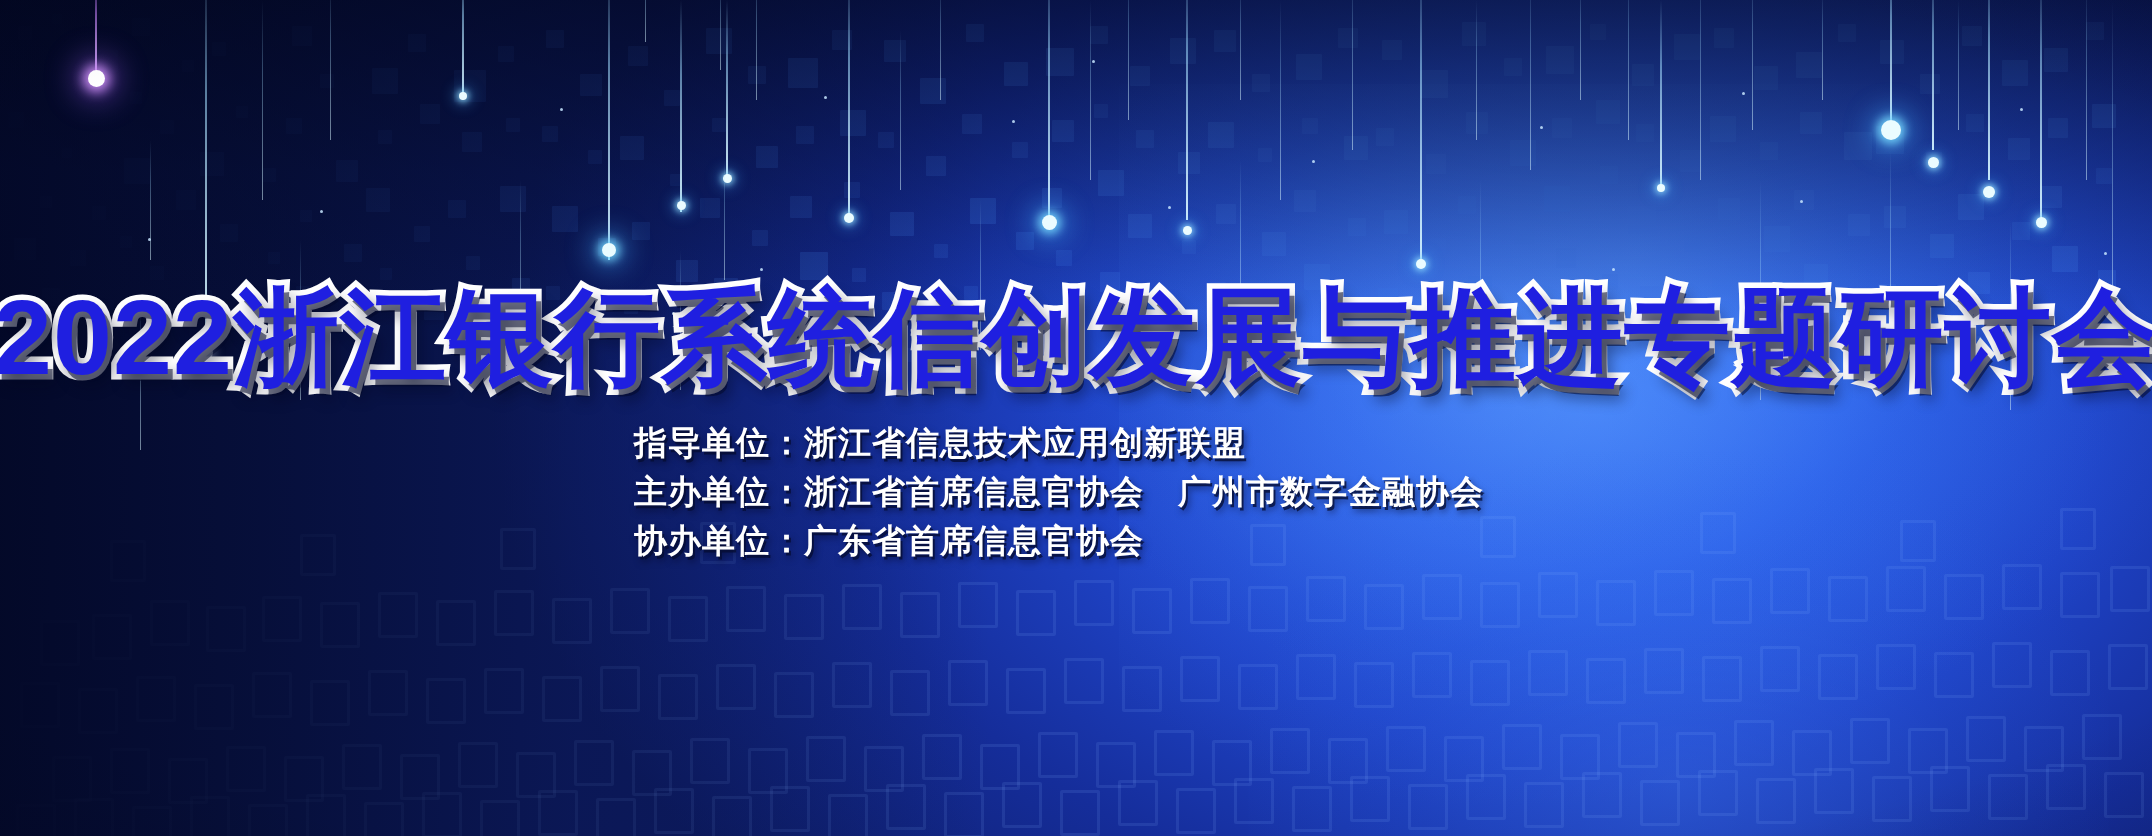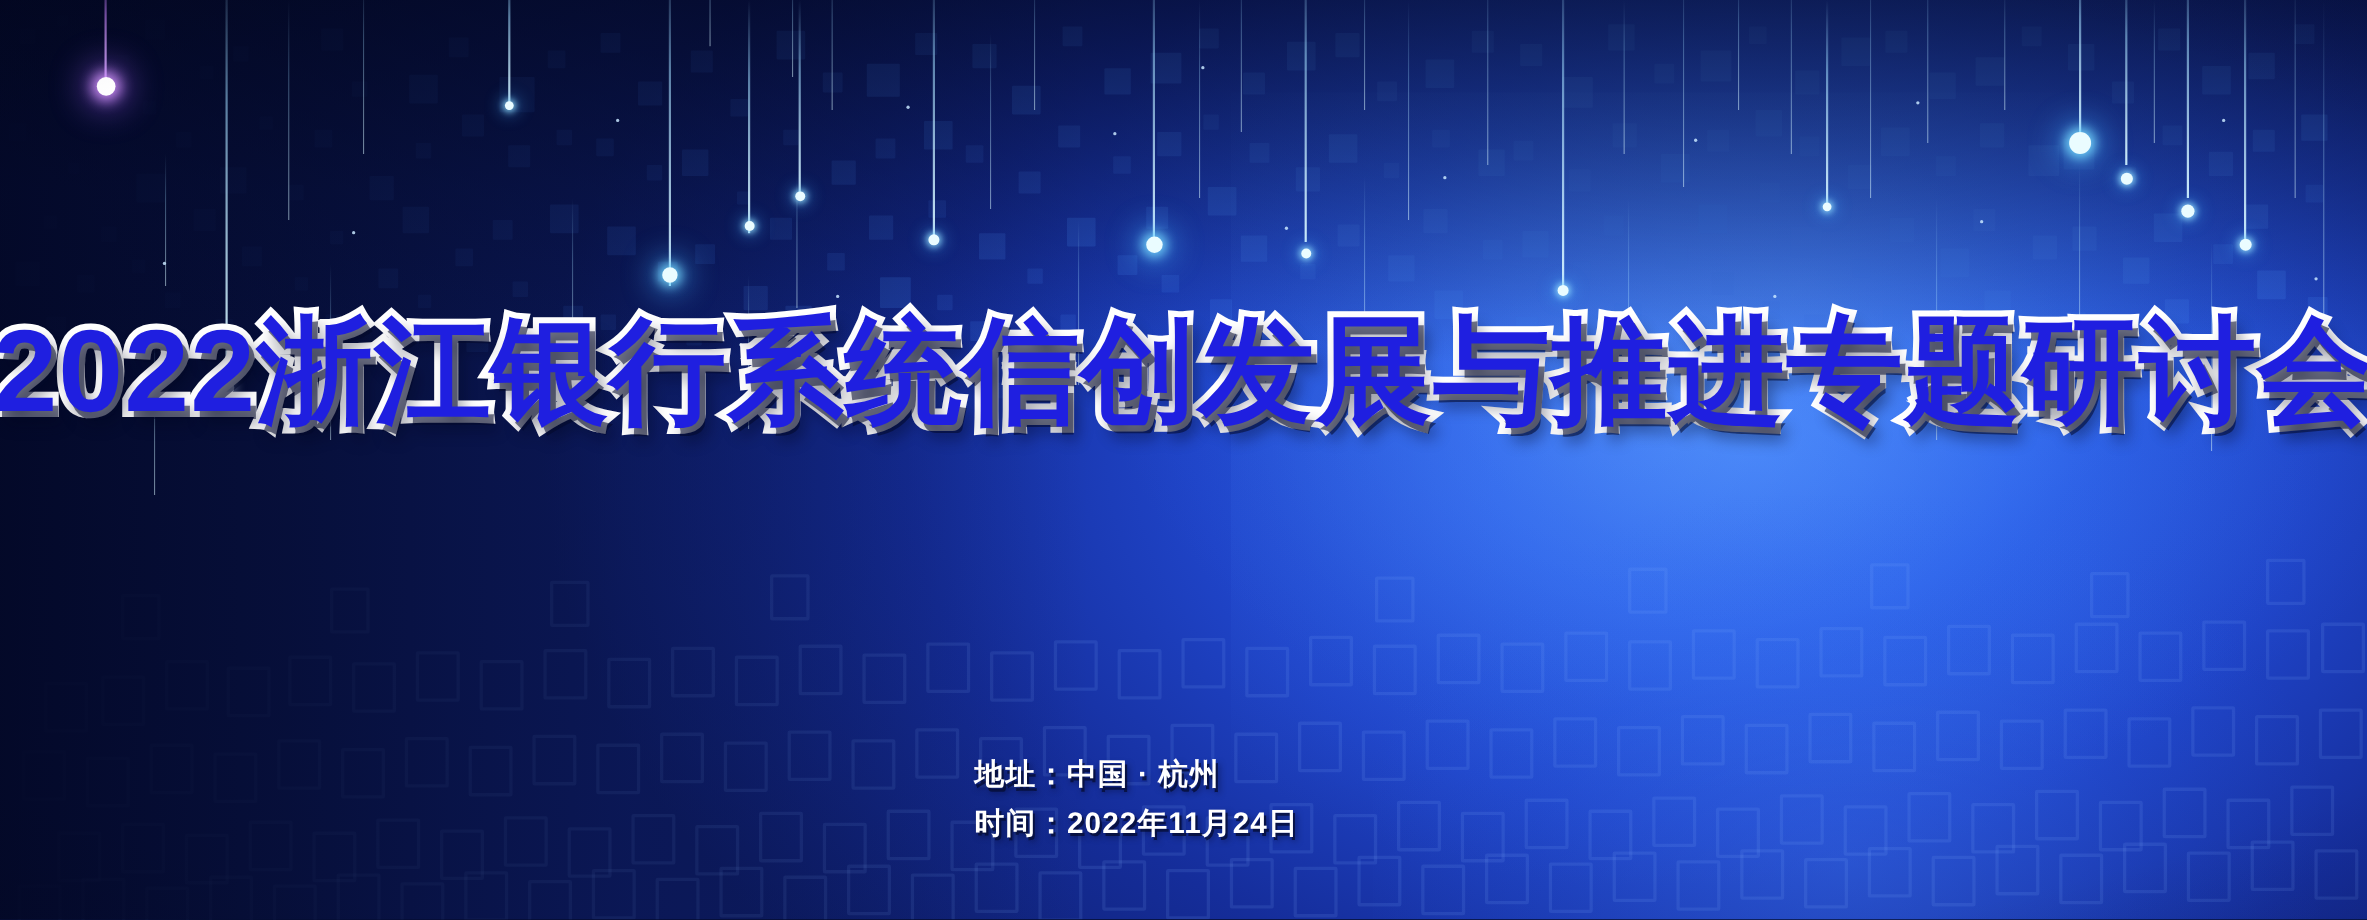--- a/index.html
+++ b/index.html
@@ -607,19 +607,20 @@
       <div class="speck" style="left: 944px; top: 344px;"></div>
       <div class="speck" style="left: 1092px; top: 60px;"></div>
       <div class="speck" style="left: 1540px; top: 126px;"></div>
       <div class="speck" style="left: 1800px; top: 200px;"></div>
     </div>
 
   <div class="bg-vignette"></div>
 
   <h1 class="title">2022浙江银行系统信创发展与推进专题研讨会</h1>
 
-
-  <div class="info-block">
-    <div class="info-line">地址：中国 · 杭州</div>
-    <div class="info-line">时间：2022年11月24日</div>
+  <div class="org-block">
+    <div class="org-line">指导单位：浙江省信息技术应用创新联盟</div>
+    <div class="org-line">主办单位：浙江省首席信息官协会　广州市数字金融协会</div>
+    <div class="org-line">协办单位：广东省首席信息官协会</div>
   </div>
 
+
 </div>
 
 </body></html>

